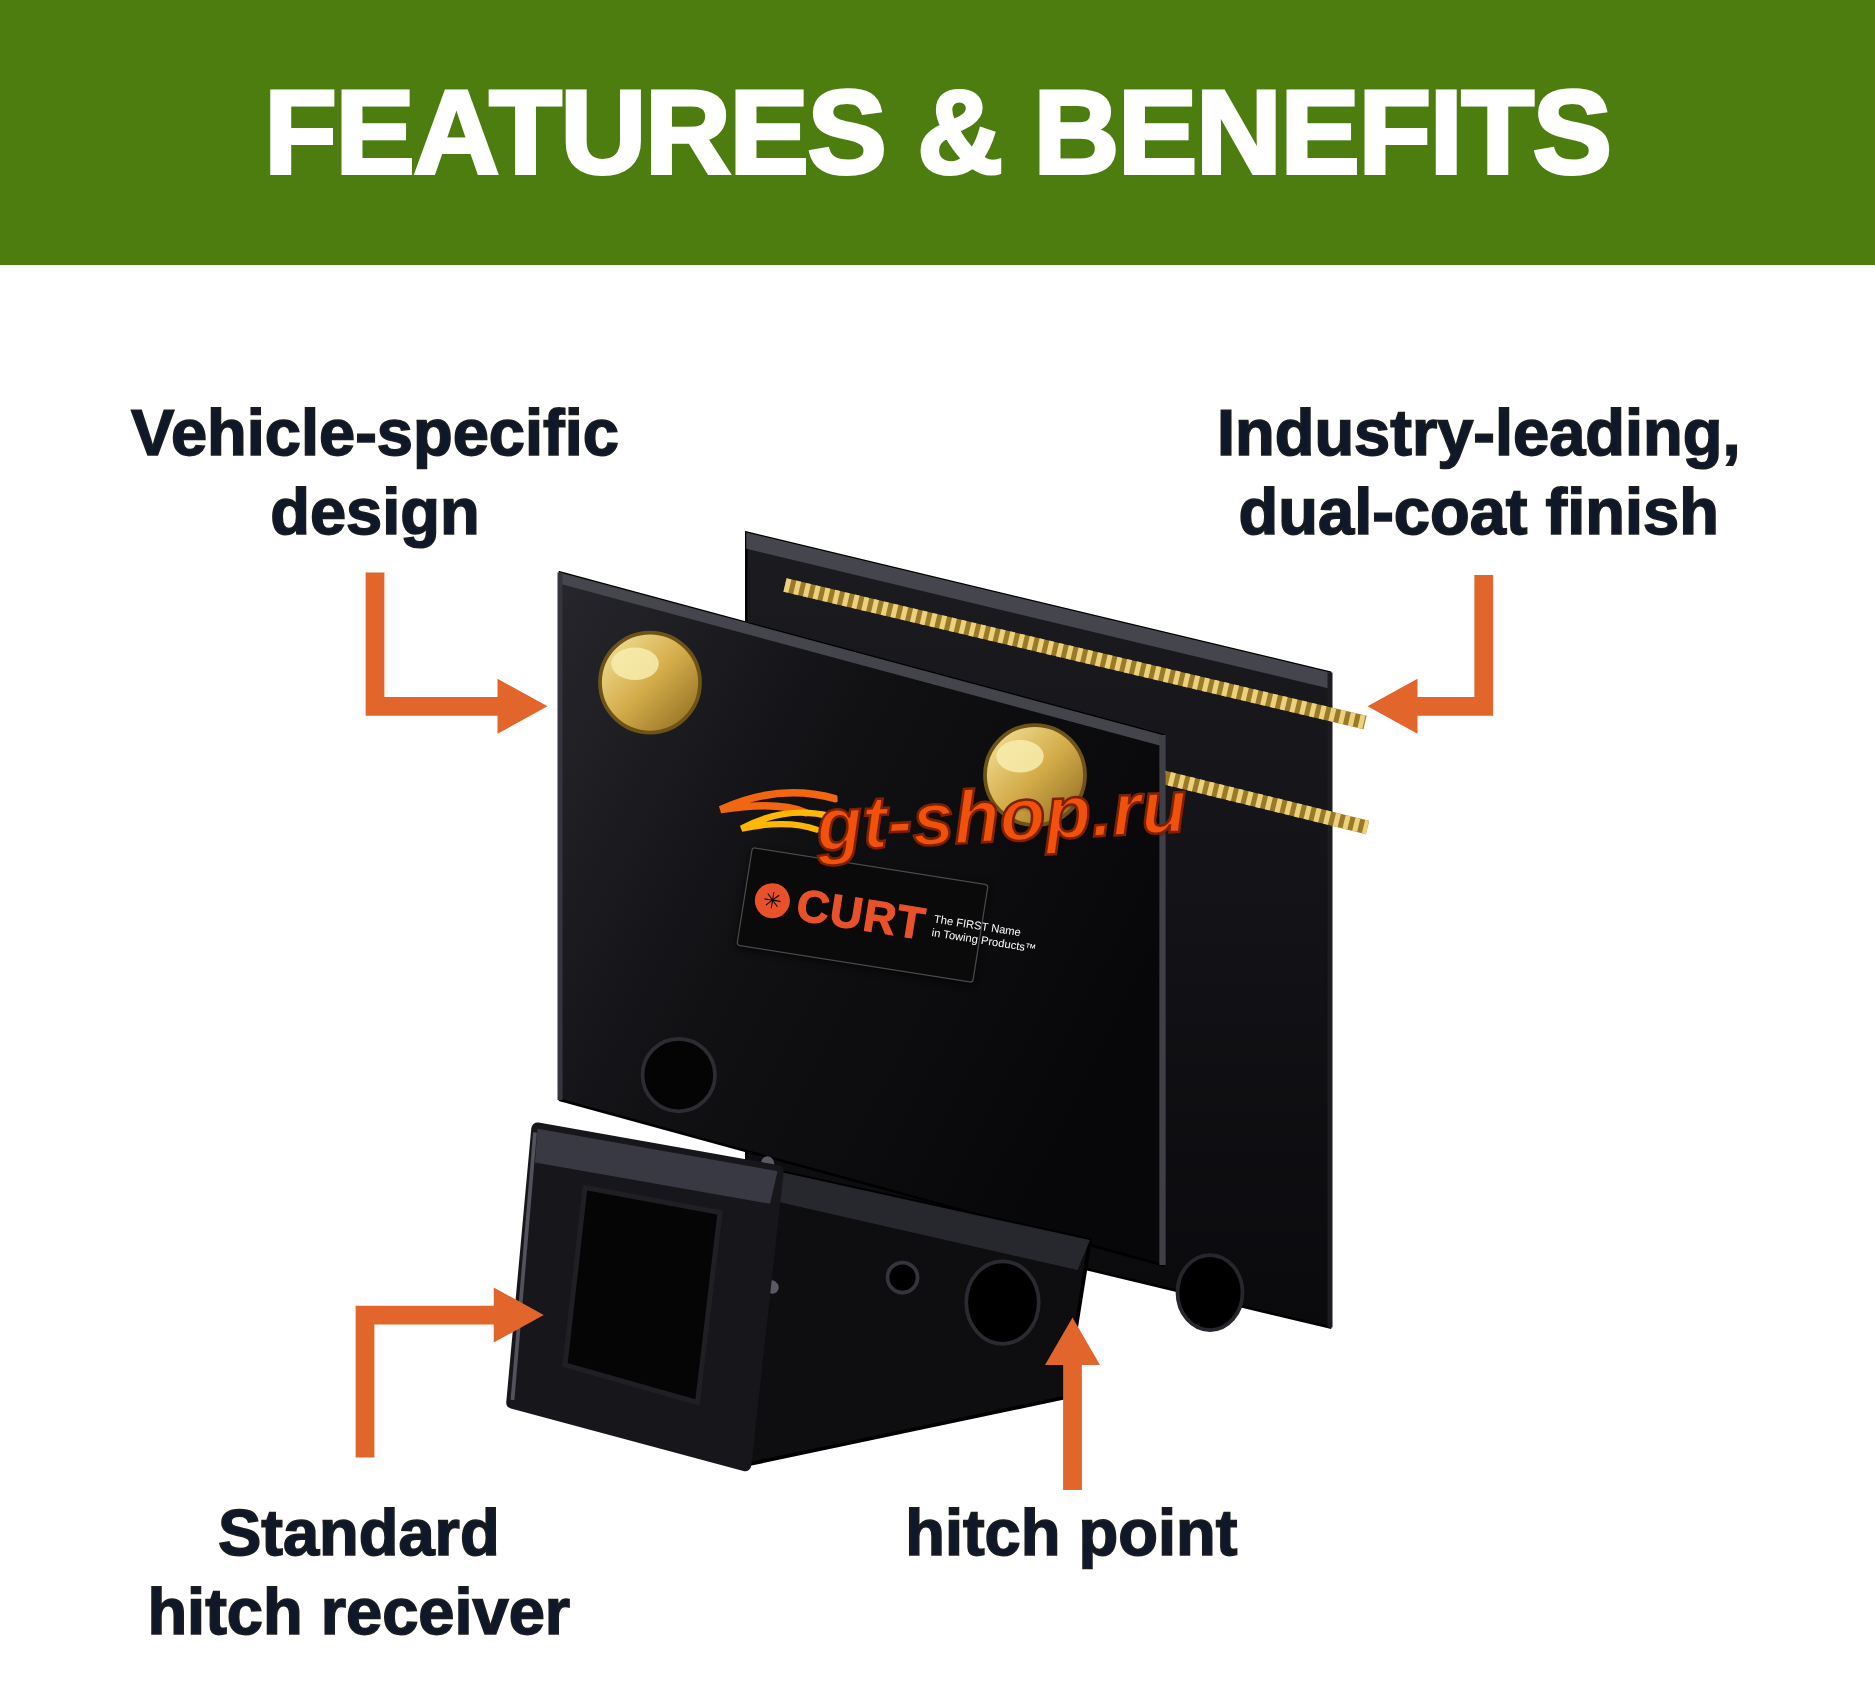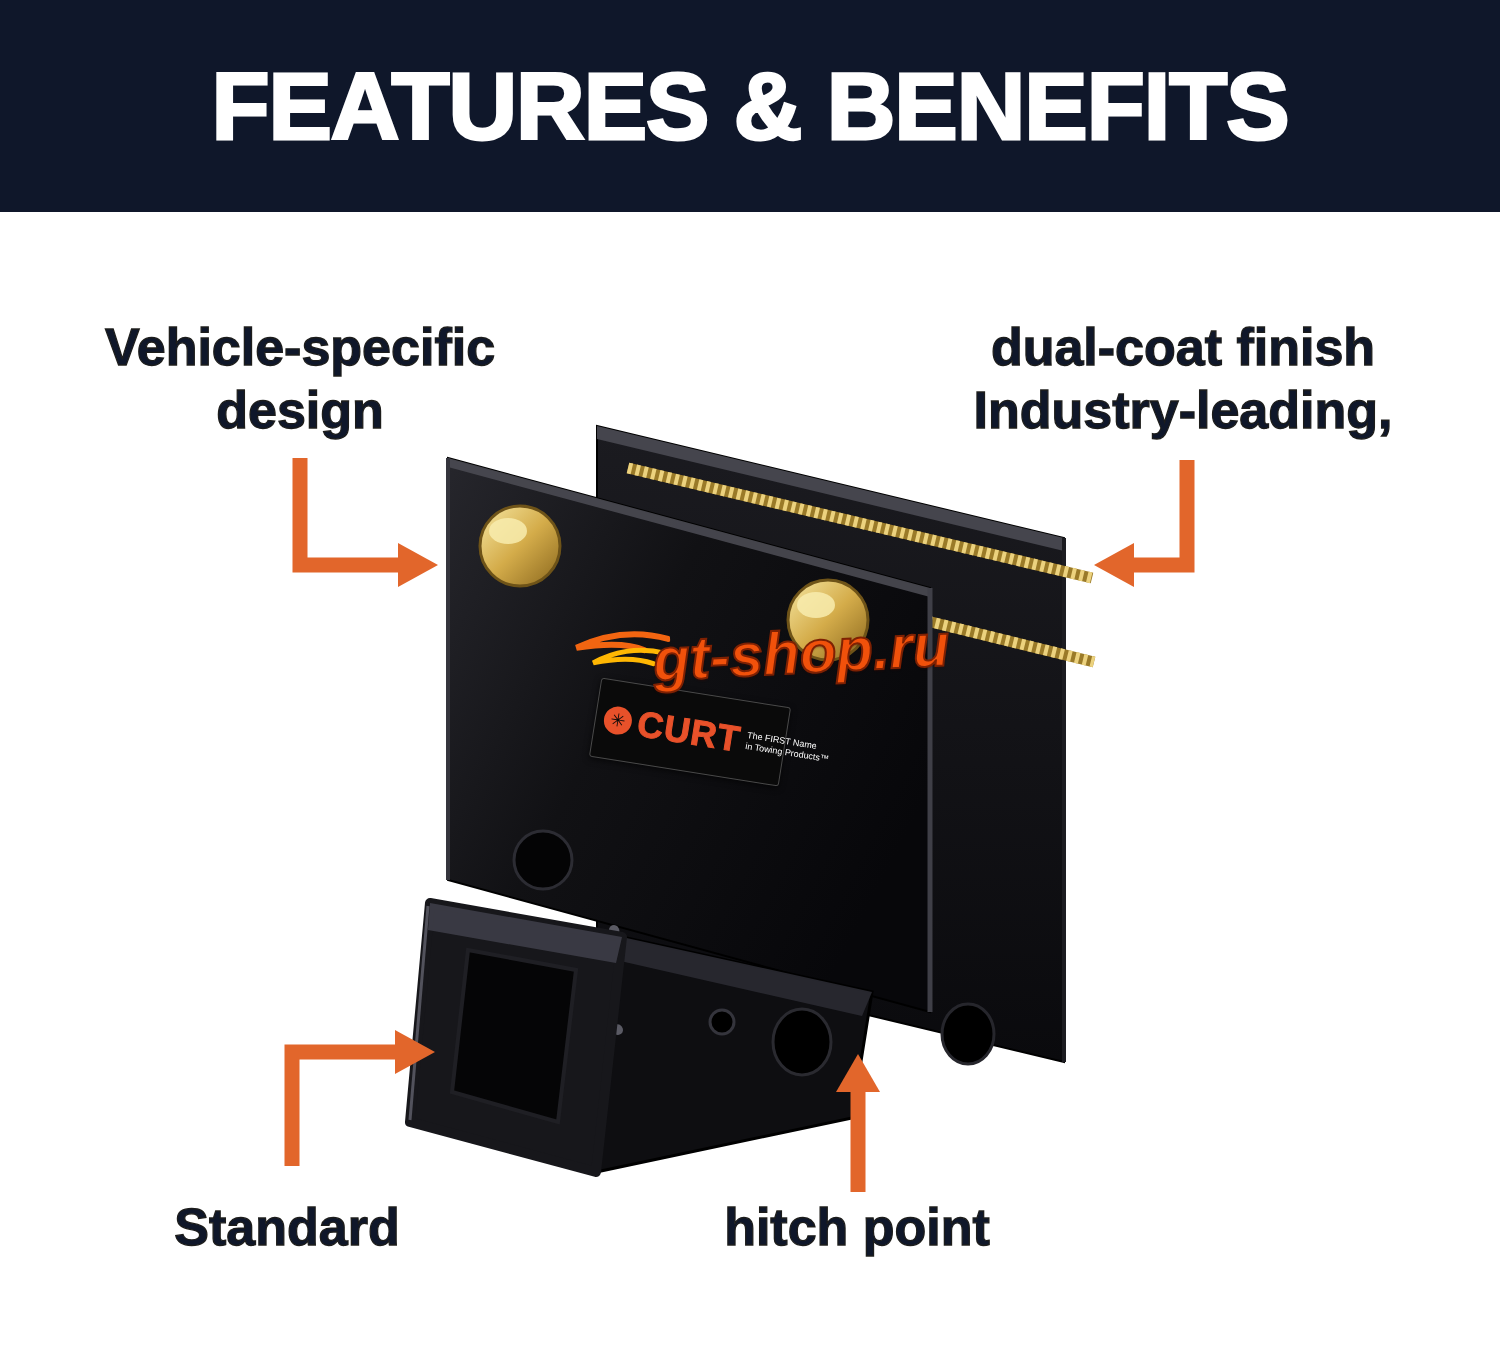--- a/index.html
+++ b/index.html
@@ -2,21 +2,21 @@
 <html><head>
 <meta charset="utf-8">
 <style>
   html,body{margin:0;padding:0;background:#ffffff;}
   .page{
     position:relative;width:1500px;height:1350px;background:#ffffff;overflow:hidden;
     font-family:"Liberation Sans", sans-serif;
   }
   
   .banner{
-    position:absolute;left:0;top:0;width:1500px;height:212px;background:#0f172a;
+    position:absolute;left:0;top:0;width:1500px;height:212px;background:#4d7c0f;
     display:flex;align-items:center;justify-content:center;
   }
   .banner h1{
     margin:0;color:#ffffff;font-size:95px;font-weight:700;letter-spacing:-1px;
     -webkit-text-stroke:3px #ffffff;white-space:nowrap;
   }
   
   .callout{
     position:absolute;text-align:center;color:#0f172a;font-weight:700;
     font-size:52px;line-height:1.22;-webkit-text-stroke:1.3px #1d1d1b;
@@ -161,25 +161,26 @@
     </svg>
     <span class="wm-text">gt-shop.ru</span>
   </div>
 
   <div class="callout callout-tl">
     <div>Vehicle-specific</div>
     <div>design</div>
   </div>
 
   <div class="callout callout-tr">
+    <div>Industry-leading,</div>
     <div>dual-coat finish</div>
-    <div>Industry-leading,</div>
   </div>
 
   <div class="callout callout-bl">
     <div>Standard</div>
+    <div>hitch receiver</div>
   </div>
 
   <div class="callout callout-bc">
     <div>hitch point</div>
   </div>
 
 </div>
 
 </body></html>

